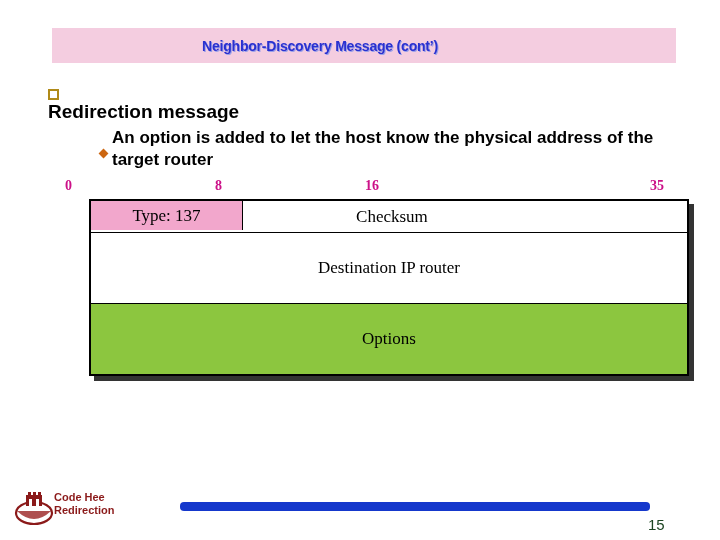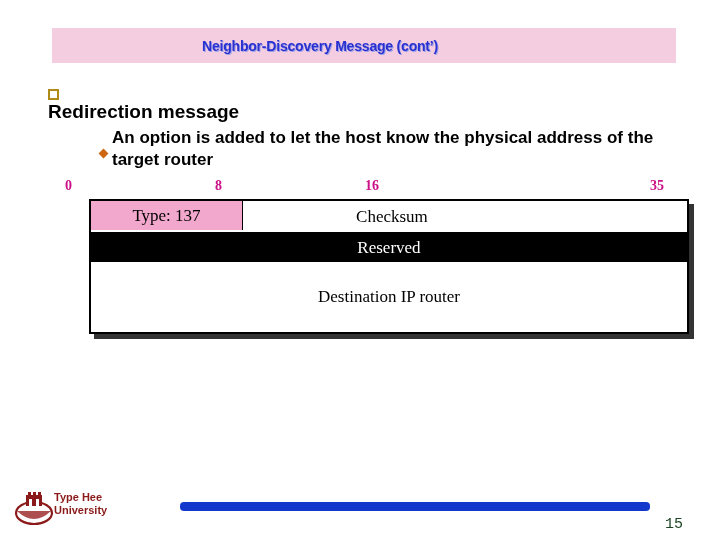--- a/index.html
+++ b/index.html
@@ -203,23 +203,23 @@
     position: absolute;
     left: 180px;
     top: 502px;
     width: 470px;
     height: 9px;
     background: #1538cc;
     border-radius: 4px;
   }
   #page-number {
     position: absolute;
-    left: 665px;
+    left: 648px;
     top: 516px;
-    font-family: Liberation Mono, monospace;
+    font-family: Liberation Sans, sans-serif;
     font-size: 15px;
     color: #1c4422;
   }
 </style>
 </head>
 <body>
 
 <div id="title-banner"></div>
 <div id="title-text">Neighbor-Discovery Message (cont’)</div>
 
@@ -240,42 +240,42 @@
   <span class="ruler-tick" style="left:585px;">35</span>
 </div>
 
 <div id="packet-diagram">
 
   <div class="pkt-row">
     <div class="pkt-cell cell-type">Type: 137</div>
     <div class="pkt-cell cell-checksum">Checksum</div>
   </div>
 
-  <div class="pkt-row row-reserved">
-    <div class="pkt-cell cell-reserved">Reserved</div>
-  </div>
 
 
   <div class="pkt-row">
     <div class="pkt-cell cell-dest">Destination IP router</div>
   </div>
 
+  <div class="pkt-row row-options">
+    <div class="pkt-cell cell-options">Options</div>
+  </div>
 
 </div>
 
 <div id="footer-logo">
   <svg width="40" height="38" viewBox="0 0 40 38">
     <ellipse cx="20" cy="24" rx="18" ry="11" fill="none" stroke="#8b1a1a" stroke-width="2.2"></ellipse>
     <path d="M3 22 Q20 38 37 22" fill="#a03030" opacity="0.85"></path>
     <rect x="12" y="6" width="16" height="11" fill="#8b1a1a"></rect>
     <rect x="14" y="3" width="3" height="4" fill="#8b1a1a"></rect>
     <rect x="19" y="3" width="3" height="4" fill="#8b1a1a"></rect>
     <rect x="24" y="3" width="3" height="4" fill="#8b1a1a"></rect>
     <rect x="15" y="10" width="3" height="7" fill="#ffffff"></rect>
     <rect x="22" y="10" width="3" height="7" fill="#ffffff"></rect>
   </svg>
 </div>
 <div id="footer-org">
-  <div>Type Hee</div>
-  <div>University</div>
+  <div>Code Hee</div>
+  <div>Redirection</div>
 </div>
 <div id="footer-bar"></div>
 <div id="page-number">15</div>
 
 </body></html>

